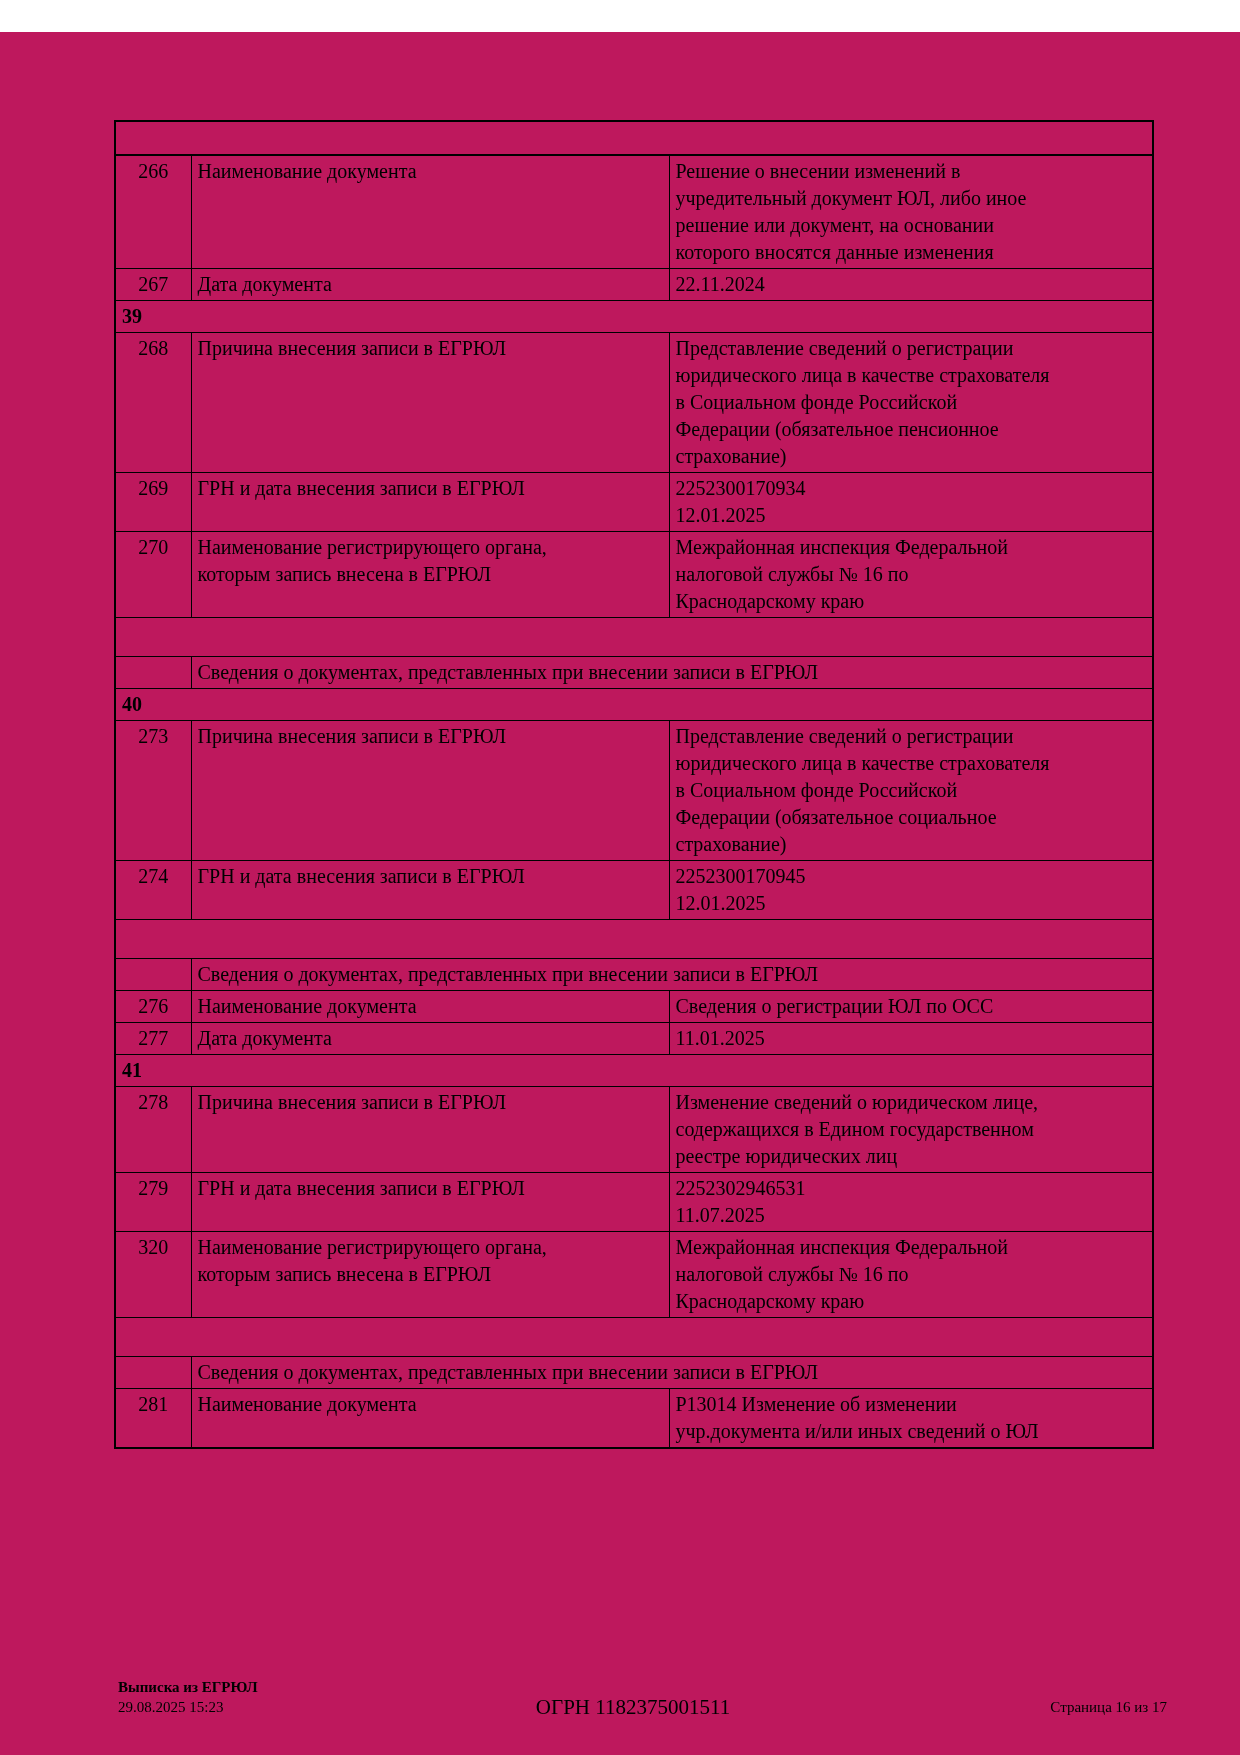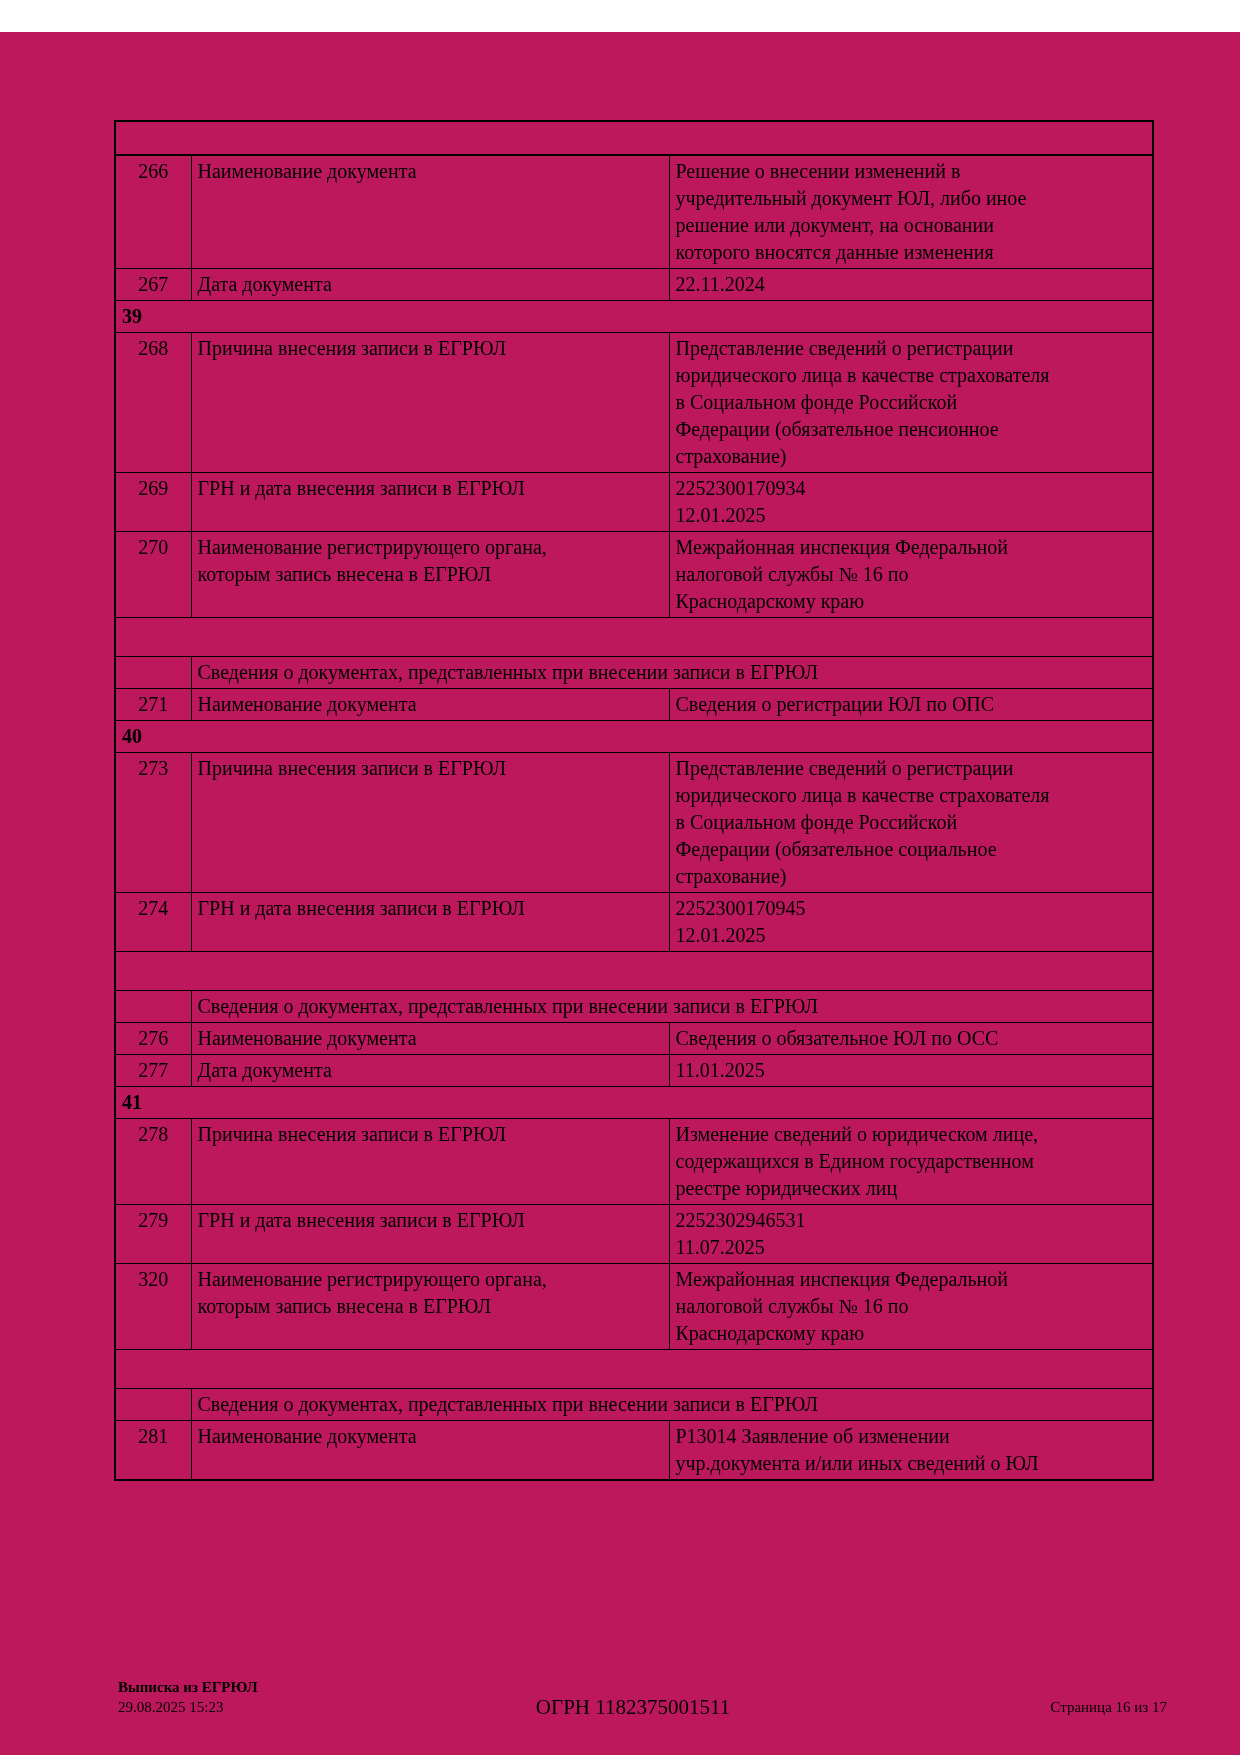--- a/index.html
+++ b/index.html
@@ -115,25 +115,20 @@
 налоговой службы № 16 по
 Краснодарскому краю</td>
         </tr>
         <tr class="spacer-row">
           <td colspan="3"></td>
         </tr>
         <tr class="docs-header-row">
           <td class="num-cell"></td>
           <td colspan="2">Сведения о документах, представленных при внесении записи в ЕГРЮЛ</td>
         </tr>
-        <tr class="data-row">
-          <td class="num-cell">271</td>
-          <td class="label-cell">Наименование документа</td>
-          <td class="value-cell">Сведения о регистрации ЮЛ по ОПС</td>
-        </tr>
         <tr class="section-row">
           <td colspan="3">40</td>
         </tr>
         <tr class="data-row">
           <td class="num-cell">273</td>
           <td class="label-cell">Причина внесения записи в ЕГРЮЛ</td>
           <td class="value-cell">Представление сведений о регистрации
 юридического лица в качестве страхователя
 в Социальном фонде Российской
 Федерации (обязательное социальное
@@ -148,21 +143,21 @@
         <tr class="spacer-row">
           <td colspan="3"></td>
         </tr>
         <tr class="docs-header-row">
           <td class="num-cell"></td>
           <td colspan="2">Сведения о документах, представленных при внесении записи в ЕГРЮЛ</td>
         </tr>
         <tr class="data-row">
           <td class="num-cell">276</td>
           <td class="label-cell">Наименование документа</td>
-          <td class="value-cell">Сведения о обязательное ЮЛ по ОСС</td>
+          <td class="value-cell">Сведения о регистрации ЮЛ по ОСС</td>
         </tr>
         <tr class="data-row">
           <td class="num-cell">277</td>
           <td class="label-cell">Дата документа</td>
           <td class="value-cell">11.01.2025</td>
         </tr>
         <tr class="section-row">
           <td colspan="3">41</td>
         </tr>
         <tr class="data-row">
@@ -189,21 +184,21 @@
         <tr class="spacer-row">
           <td colspan="3"></td>
         </tr>
         <tr class="docs-header-row">
           <td class="num-cell"></td>
           <td colspan="2">Сведения о документах, представленных при внесении записи в ЕГРЮЛ</td>
         </tr>
         <tr class="data-row">
           <td class="num-cell">281</td>
           <td class="label-cell">Наименование документа</td>
-          <td class="value-cell">Р13014 Заявление об изменении
+          <td class="value-cell">Р13014 Изменение об изменении
 учр.документа и/или иных сведений о ЮЛ</td>
         </tr>
       </tbody>
   </table>
 
   <div class="footer-left">
     <div class="footer-doc-type">Выписка из ЕГРЮЛ</div>
     <div>29.08.2025 15:23</div>
   </div>
   <div class="footer-center">ОГРН 1182375001511</div>

